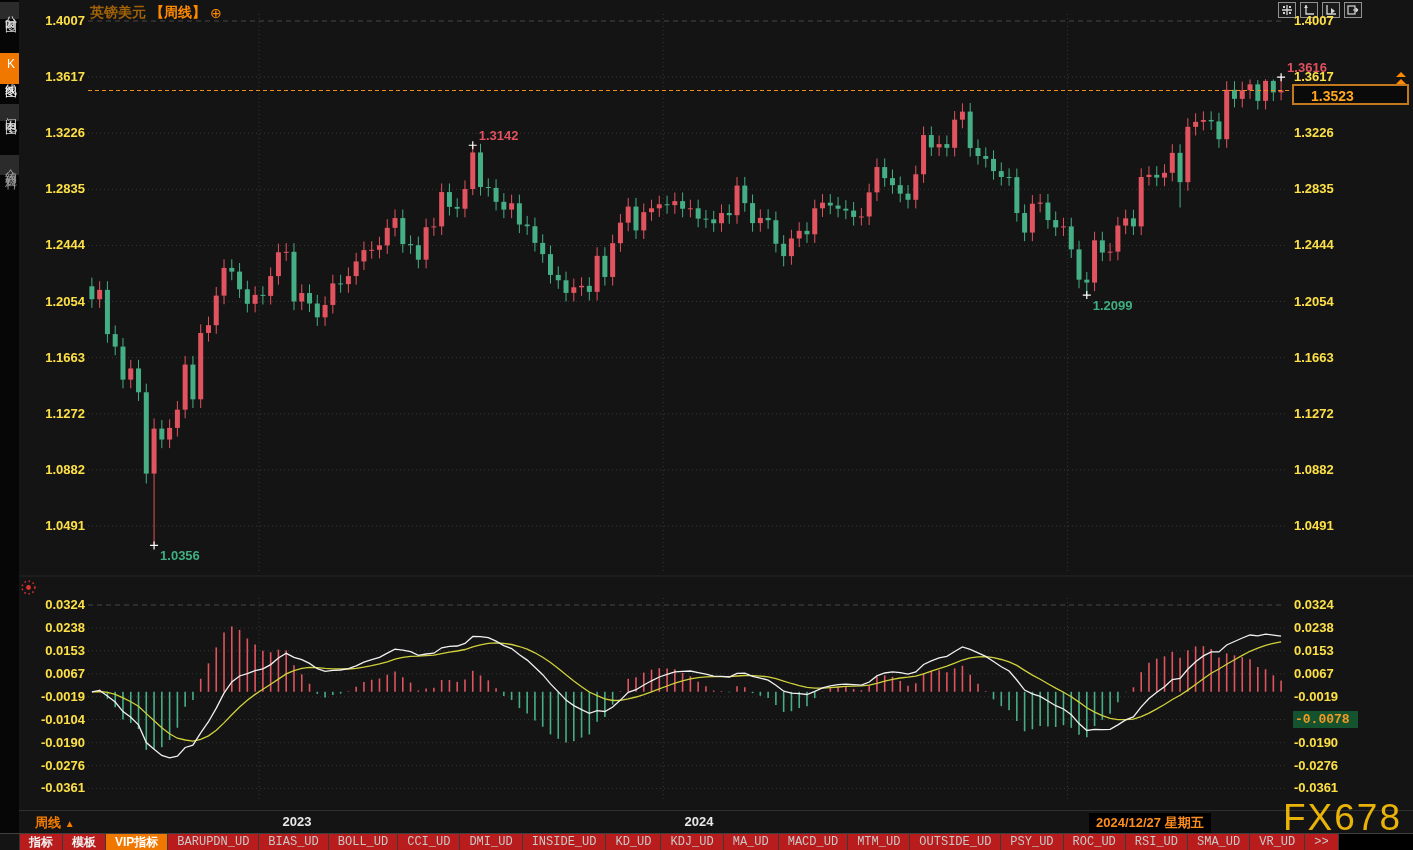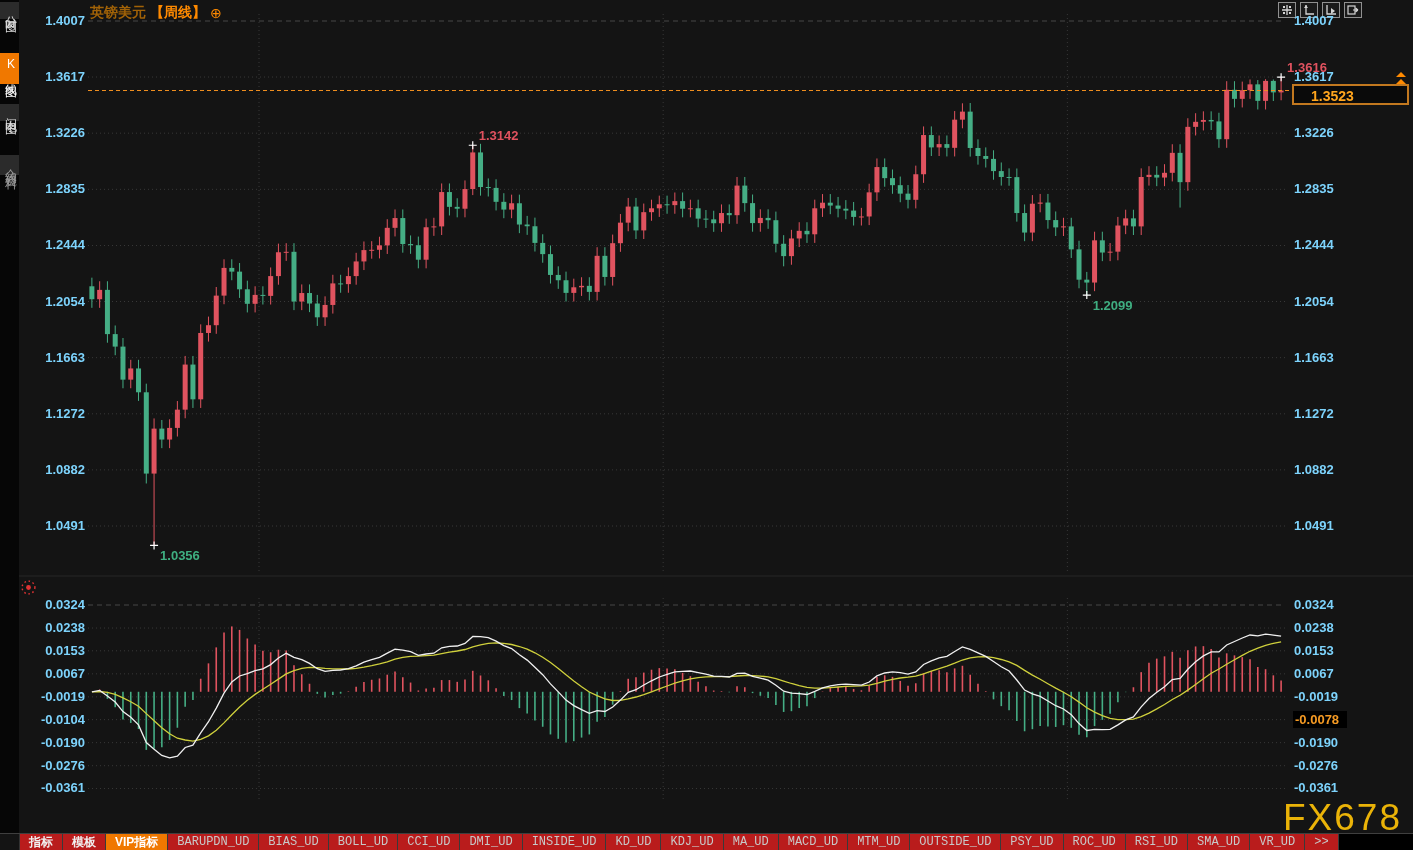--- a/index.html
+++ b/index.html
@@ -15,36 +15,36 @@
   
   #chart-header{position:absolute;left:90px;top:4px;height:18px;display:flex;align-items:center;gap:4px;}
   #symbol-title{color:#a16207;font-size:14px;font-weight:700;}
   #period-tag{color:#ff8a00;font-size:14px;font-weight:700;}
   #add-ind{color:#ff8a00;font-size:14px;line-height:14px;cursor:pointer;}
   
   #toolbar{position:absolute;right:51px;top:2px;display:flex;gap:4px;}
   .tbtn{width:16px;height:14px;border:1px solid #909090;display:flex;align-items:center;
     justify-content:center;background:#1a1a1a;cursor:pointer;}
   
-  .axl{position:absolute;color:#7dd3fc;font-size:13px;font-weight:700;line-height:15px;}
+  .axl{position:absolute;color:#fde047;font-size:13px;font-weight:700;line-height:15px;}
   .axl.left{left:30px;width:55px;text-align:right;}
   .axl.right{left:1294px;width:70px;text-align:left;}
   
   #price-tag{position:absolute;left:1292px;top:84px;width:117px;height:21px;background:#0a0a0a;
     border:2px solid #c2781f;color:#ffa51e;font-size:14px;font-weight:700;line-height:21px;
     padding-left:17px;box-sizing:border-box;}
   #price-tag-arrows{position:absolute;left:1394px;top:71px;}
   
   #macd-header{position:absolute;left:92px;top:579px;display:flex;gap:12px;font-size:13px;font-weight:500;}
   #macd-title,#macd-diff{color:#e6e6e6;}
   #macd-dea{color:#cfd03c;}
   #macd-macd{color:#cc49cc;}
   #macd-settings-icon{position:absolute;left:20px;top:579px;width:17px;height:17px;cursor:pointer;}
-  #macd-right-tag{position:absolute;left:1293px;top:711px;background:#000000;color:#f59a23;
-    font-size:13px;font-weight:700;padding:1px 8px 1px 2px;}
+  #macd-right-tag{position:absolute;left:1293px;top:711px;background:#14532d;color:#f59a23;
+    font-size:13px;font-weight:700;padding:1px 8px 1px 2px;font-family:Liberation Mono, monospace;}
   
   #xaxis{position:absolute;left:19px;right:0;top:810px;height:23px;border-top:1px solid #2f2f2f;}
   #period-label{position:absolute;left:16px;top:3px;color:#f57c00;font-size:13px;font-weight:700;cursor:pointer;}
   #period-label .arrow{font-size:10px;}
   .year-label{position:absolute;top:3px;color:#e8e8e8;font-size:13px;font-weight:700;transform:translateX(-50%);}
   #year-2023{left:278px;} 
   #year-2024{left:680px;}
   #date-tag{position:absolute;left:1070px;top:2px;background:#000;color:#ff8d1e;font-size:13px;
     font-weight:700;padding:1px 7px;}
   
@@ -671,20 +671,28 @@
   </div>
 
   <div id="macd-settings-icon">
     <svg width="17" height="17">
         <circle cx="8.5" cy="8.5" r="2.4" fill="#e23333"></circle>
     <circle cx="8.5" cy="8.5" r="6.4" fill="none" stroke="#e23333" stroke-width="1.4" stroke-dasharray="1.6 2.6"></circle>
       </svg>
   </div>
   <div id="macd-right-tag">-0.0078</div>
 
+  <div id="xaxis">
+    <div id="period-label">
+      <span>周线</span> <span class="arrow">▲</span>
+    </div>
+    <div class="year-label" id="year-2023">2023</div>
+    <div class="year-label" id="year-2024">2024</div>
+    <div id="date-tag">2024/12/27 星期五</div>
+  </div>
 
   <div id="tabbar">
     <div id="tab-corner"></div>
   <div class="tab cjk">指标</div>
       <div class="tab cjk">模板</div>
       <div class="tab cjk active">VIP指标</div>
       <div class="tab mono">BARUPDN_UD</div>
       <div class="tab mono">BIAS_UD</div>
       <div class="tab mono">BOLL_UD</div>
       <div class="tab mono">CCI_UD</div>

